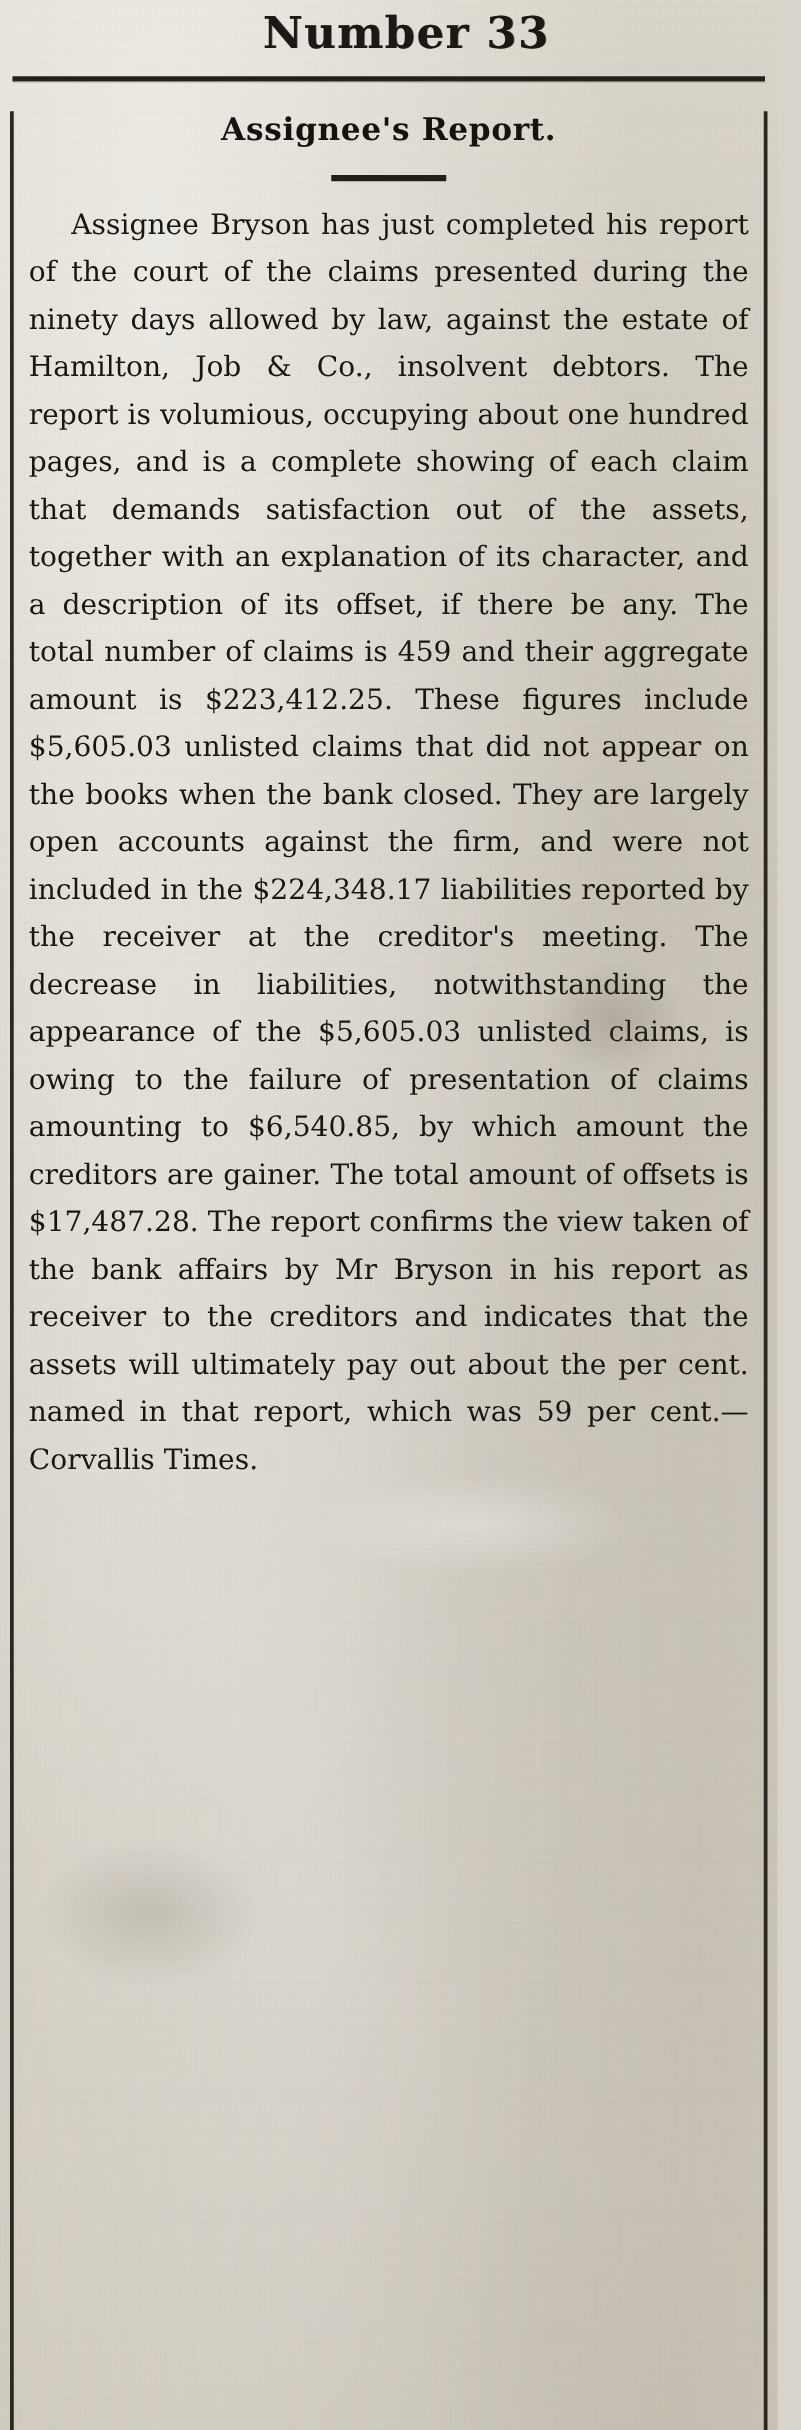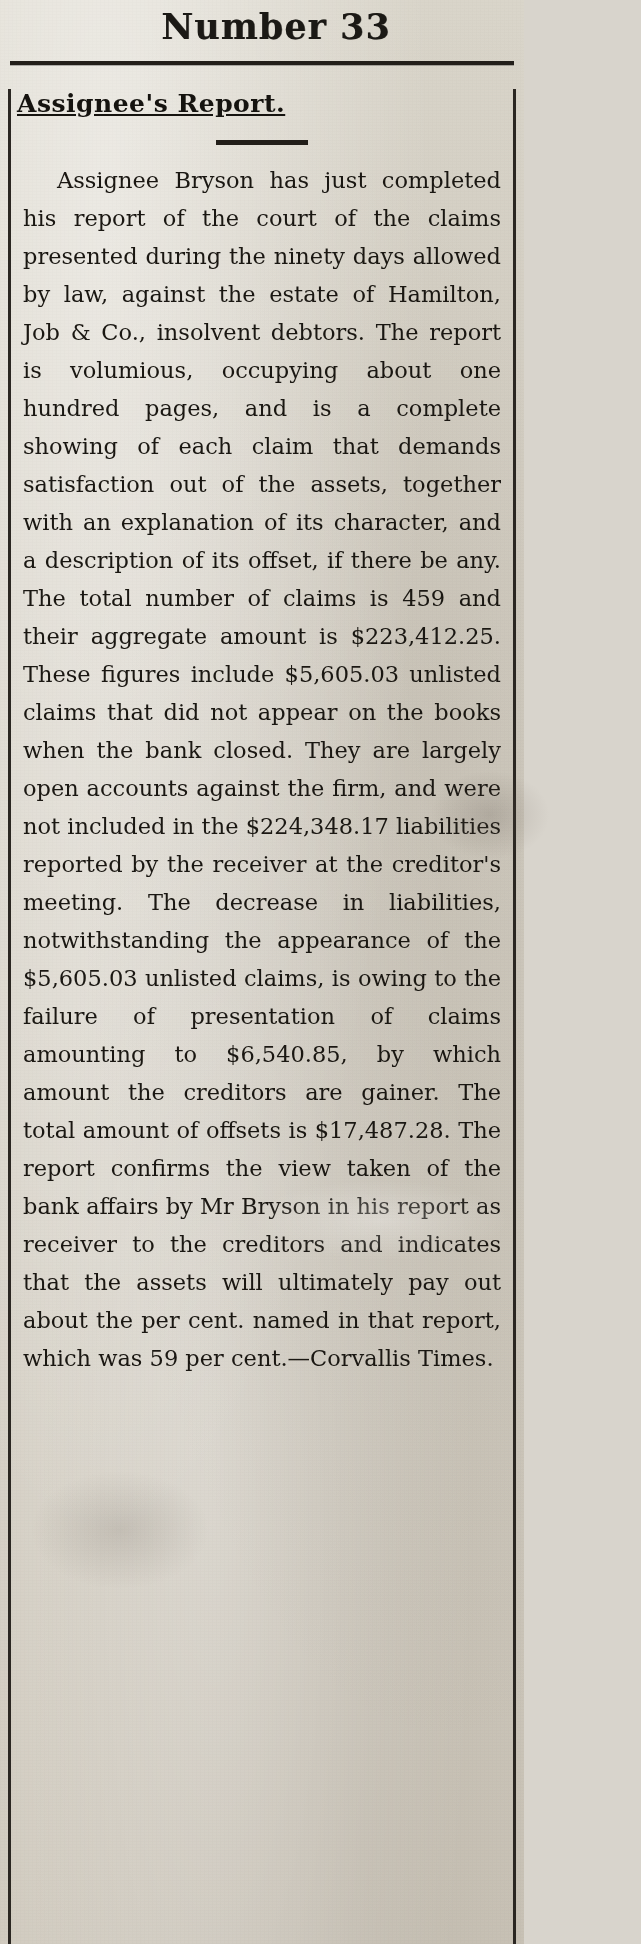--- a/index.html
+++ b/index.html
@@ -10,21 +10,21 @@
     width: 641px;
     height: 1944px;
     background: #d8d4cc;
     font-family: "Liberation Serif", serif;
     overflow: hidden;
   }
 
   
   .page {
     position: relative;
-    width: 524px;
+    width: 622px;
     height: 1944px;
     background:
       radial-gradient(ellipse at 20% 10%, rgba(255,255,255,0.45), rgba(255,255,255,0) 55%),
       radial-gradient(ellipse at 85% 35%, rgba(120,110,95,0.13), rgba(0,0,0,0) 60%),
       radial-gradient(ellipse at 40% 75%, rgba(255,255,255,0.30), rgba(0,0,0,0) 60%),
       radial-gradient(ellipse at 70% 95%, rgba(120,110,95,0.16), rgba(0,0,0,0) 65%),
       linear-gradient(180deg, #dedacf 0%, #d9d4c9 30%, #d6d1c6 60%, #cfc9bd 100%);
     box-sizing: border-box;
   }
   .grain {
@@ -85,28 +85,27 @@
   .column {
     position: relative;
     margin: 0 8px 0 8px;
     padding: 0 6px;
     border-left: 3px solid #2b2722;
     border-right: 3px solid #2b2722;
     height: 1860px;
     box-sizing: border-box;
   }
   .headline {
-    text-align: left;
+    text-align: center;
     font-family: "DejaVu Serif", serif;
     font-weight: bold;
     font-size: 25px;
     color: #15130f;
     margin-top: 24px;
     letter-spacing: 0.5px;
-    text-decoration: underline;
   }
   .dash-rule {
     width: 92px;
     height: 5px;
     background: #221e19;
     margin: 22px auto 16px auto;
   }
 
   .article {
     font-family: "DejaVu Serif", serif;

